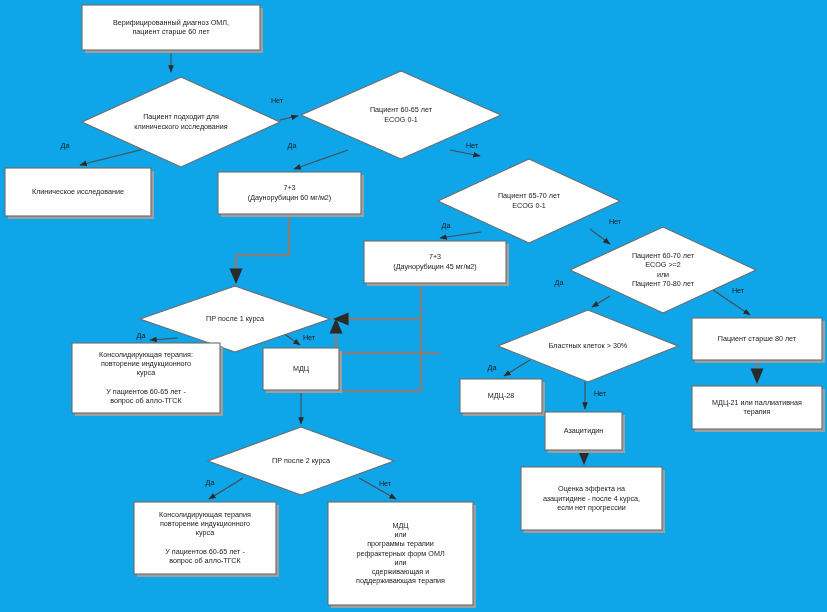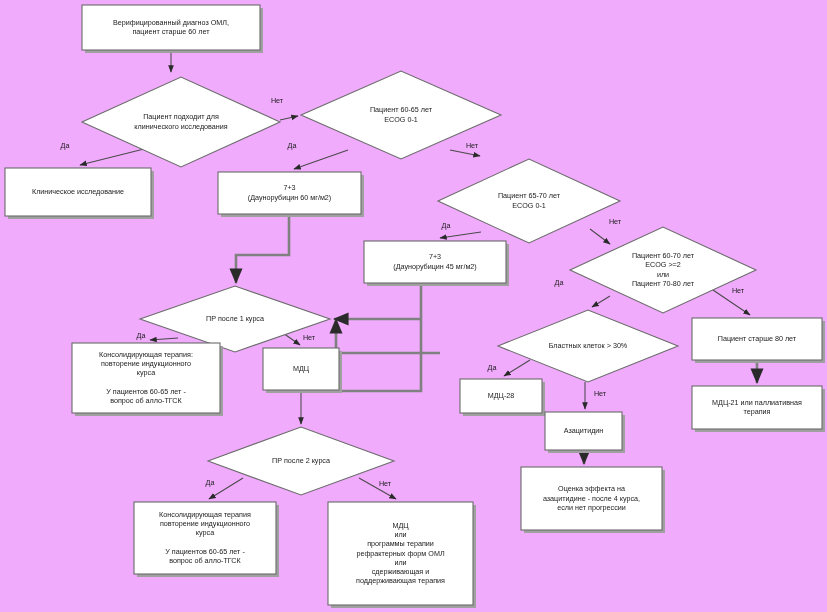--- a/index.html
+++ b/index.html
@@ -7,21 +7,21 @@
     padding: 0;
     background: #ffffff;
   }
   body {
     font-family: "Liberation Sans", sans-serif;
   }
   #chart-root {
     position: relative;
     width: 827px;
     height: 612px;
-    background: #f0abfc;
+    background: #0ea5e9;
     overflow: hidden;
   }
   svg#flow {
     display: block;
     width: 827px;
     height: 612px;
   }
   .node-rect {
     fill: #ffffff;
     stroke: #6b6b6b;

